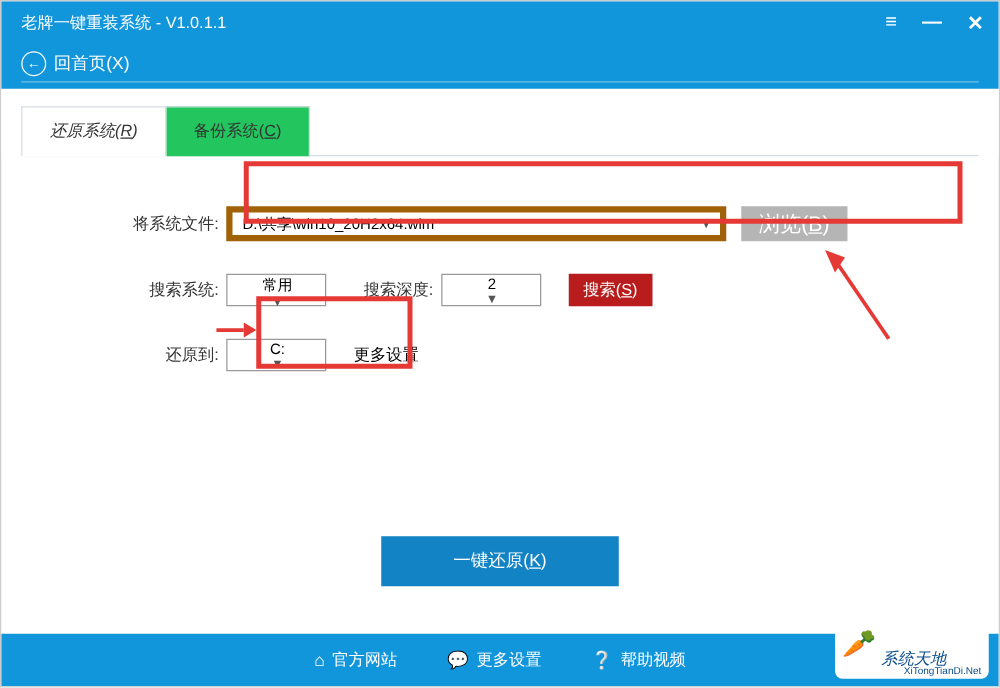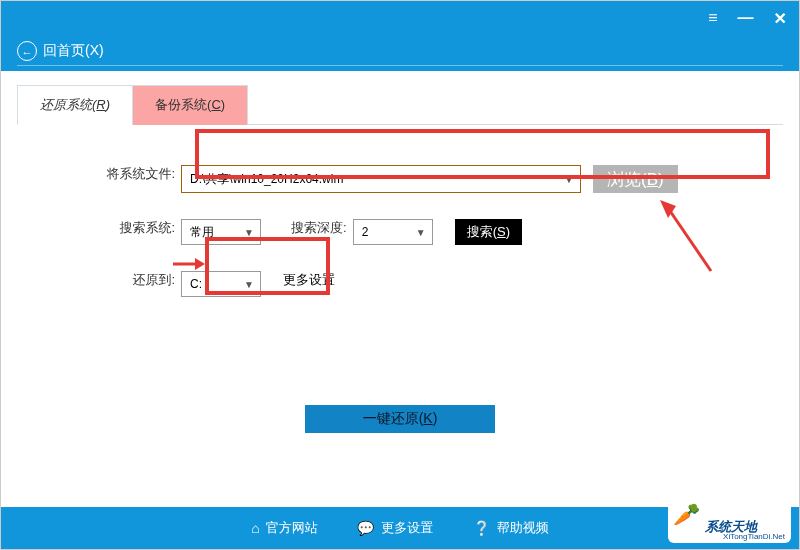--- a/index.html
+++ b/index.html
@@ -8,65 +8,66 @@
 .header { height: 70px; background: #1296db; color: #fff; position: relative; }
 .title { font-size: 13px; padding: 8px 0 0 16px; }
 .window-controls { position: absolute; top: 8px; right: 12px; display: flex; gap: 20px; }
 .window-controls span { font-size: 16px; cursor: pointer; font-weight: bold; }
 
 .back-link { position: absolute; left: 16px; top: 40px; display: flex; align-items: center; gap: 6px; font-size: 14px; cursor: pointer; }
 .back-icon { display: inline-flex; width: 20px; height: 20px; border: 1.5px solid #fff; border-radius: 50%; align-items: center; justify-content: center; font-size: 11px; }
 .back-divider { position: absolute; left: 16px; right: 16px; top: 64px; border-bottom: 1px solid rgba(255,255,255,0.4); }
 
 .tabs { display: flex; margin-top: 0; background: #fff; }
-.tab { padding: 10px 22px; font-size: 13px; cursor: pointer; background: #fca5a5; border: 1px solid #d5dde4; border-bottom: none; color: #333; margin-left: 16px; margin-top: 14px; }
+.tab { padding: 10px 22px; font-size: 13px; cursor: pointer; background: #22c55e; border: 1px solid #d5dde4; border-bottom: none; color: #333; margin-left: 16px; margin-top: 14px; }
 .tab.active { background: #fff; border-bottom: 1px solid #fff; position: relative; z-index: 1; font-style: italic; }
 .tab + .tab { margin-left: 0; border-left: none; }
 .tab .underline { text-decoration: underline; }
 .tab-line { border-bottom: 1px solid #d5dde4; margin-top: -1px; margin-left: 16px; margin-right: 16px; }
 
 .form-area { padding: 40px 40px 0 40px; position: relative; }
-.row { display: flex; align-items: flex-start; margin-bottom: 26px; }
+.row { display: flex; align-items: center; margin-bottom: 26px; }
 .label { width: 140px; text-align: right; font-size: 13px; color: #333; padding-right: 6px; }
 
-.file-combo { flex: none; width: 400px; height: 28px; border: 1px solid #a16207; display: flex; align-items: center; padding: 0 6px 0 8px; font-size: 12px; font-family: "SimSun", monospace; justify-content: space-between; cursor: pointer; background: #fff; }
+.file-combo { flex: none; width: 400px; height: 28px; border: 5px solid #a16207; display: flex; align-items: center; padding: 0 6px 0 8px; font-size: 12px; font-family: "SimSun", monospace; justify-content: space-between; cursor: pointer; background: #fff; }
 .caret { font-size: 10px; color: #555; }
 
 .browse-btn { margin-left: 12px; height: 28px; padding: 0 14px; background: #b5b5b5; color: #fff; border: none; font-size: 17px; cursor: pointer; }
 .browse-btn .underline { text-decoration: underline; }
 
-.small-combo { width: 80px; height: 26px; border: 1px solid #999; display: flex; align-items: center; justify-content: space-between; padding: 0 6px 0 8px; font-size: 12px; cursor: pointer; background: #fff; }
+.small-combo { width: 80px; height: 26px; border: 1px solid #999; display: flex; align-items: center; justify-content: space-between; padding: 0 6px 0 8px; font-size: 12px; cursor: pointer; background: #fff; flex-direction: column; }
 .mid-label { font-size: 13px; color: #333; margin-left: 30px; margin-right: 6px; }
-.search-btn { margin-left: 22px; height: 26px; padding: 0 12px; background: #000000; color: #fff; border: none; font-size: 13px; cursor: pointer; }
+.search-btn { margin-left: 22px; height: 26px; padding: 0 12px; background: #b91c1c; color: #fff; border: none; font-size: 13px; cursor: pointer; }
 .search-btn .underline { text-decoration: underline; }
 
 .more-link { margin-left: 22px; font-size: 13px; color: #000000; cursor: pointer; }
 
 .red-box1 { position: absolute; border: 4px solid #e53935; top: 128px; left: 194px; width: 575px; height: 50px; pointer-events: none; }
 .red-box2 { position: absolute; border: 4px solid #e53935; top: 236px; left: 204px; width: 125px; height: 58px; pointer-events: none; }
 .red-arrow1 { position: absolute; top: 254px; left: 172px; pointer-events: none; }
 .red-arrow2 { position: absolute; top: 195px; left: 655px; pointer-events: none; }
 
-.primary-btn { position: absolute; left: 50%; transform: translateX(-50%); top: 404px; width: 190px; height: 28px; background: #1283c5; color: #0f172a; border: none; font-size: 14px; cursor: pointer; }
+.primary-btn { position: absolute; left: 50%; transform: translateX(-50%); top: 428px; width: 190px; height: 40px; background: #1283c5; color: #ffffff; border: none; font-size: 14px; cursor: pointer; }
 .primary-btn .underline { text-decoration: underline; }
 
 .footer { position: absolute; bottom: 0; left: 0; right: 0; height: 42px; background: #1296db; display: flex; align-items: center; justify-content: center; gap: 40px; color: #fff; font-size: 13px; }
 .footer-item { display: flex; align-items: center; gap: 6px; cursor: pointer; }
 .footer-icon { font-size: 14px; }
 
 .logo-badge { position: absolute; right: 8px; bottom: 6px; display: flex; align-items: center; gap: 4px; background: #fff; border-radius: 6px; padding: 2px 6px; }
 .logo-radish { font-size: 22px; }
 .logo-text-wrap { line-height: 1; }
-.logo-cn { font-size: 13px; color: #0a4d8c; font-weight: bold; font-style: italic; margin-top: 32px; }
+.logo-cn { font-size: 13px; color: #0a4d8c; font-weight: normal; font-style: italic; margin-top: 32px; }
 .logo-en { font-size: 8px; color: #0a4d8c; margin-left: 18px; }
 </style>
 </head>
 <body>
 
 <div class="header">
+  <div class="title">老牌一键重装系统 - V1.0.1.1</div>
   <div class="window-controls">
     <span>≡</span>
     <span>—</span>
     <span>✕</span>
   </div>
   <div class="back-link">
     <span class="back-icon">←</span>
     <span>回首页(X)</span>
   </div>
   <div class="back-divider"></div>

